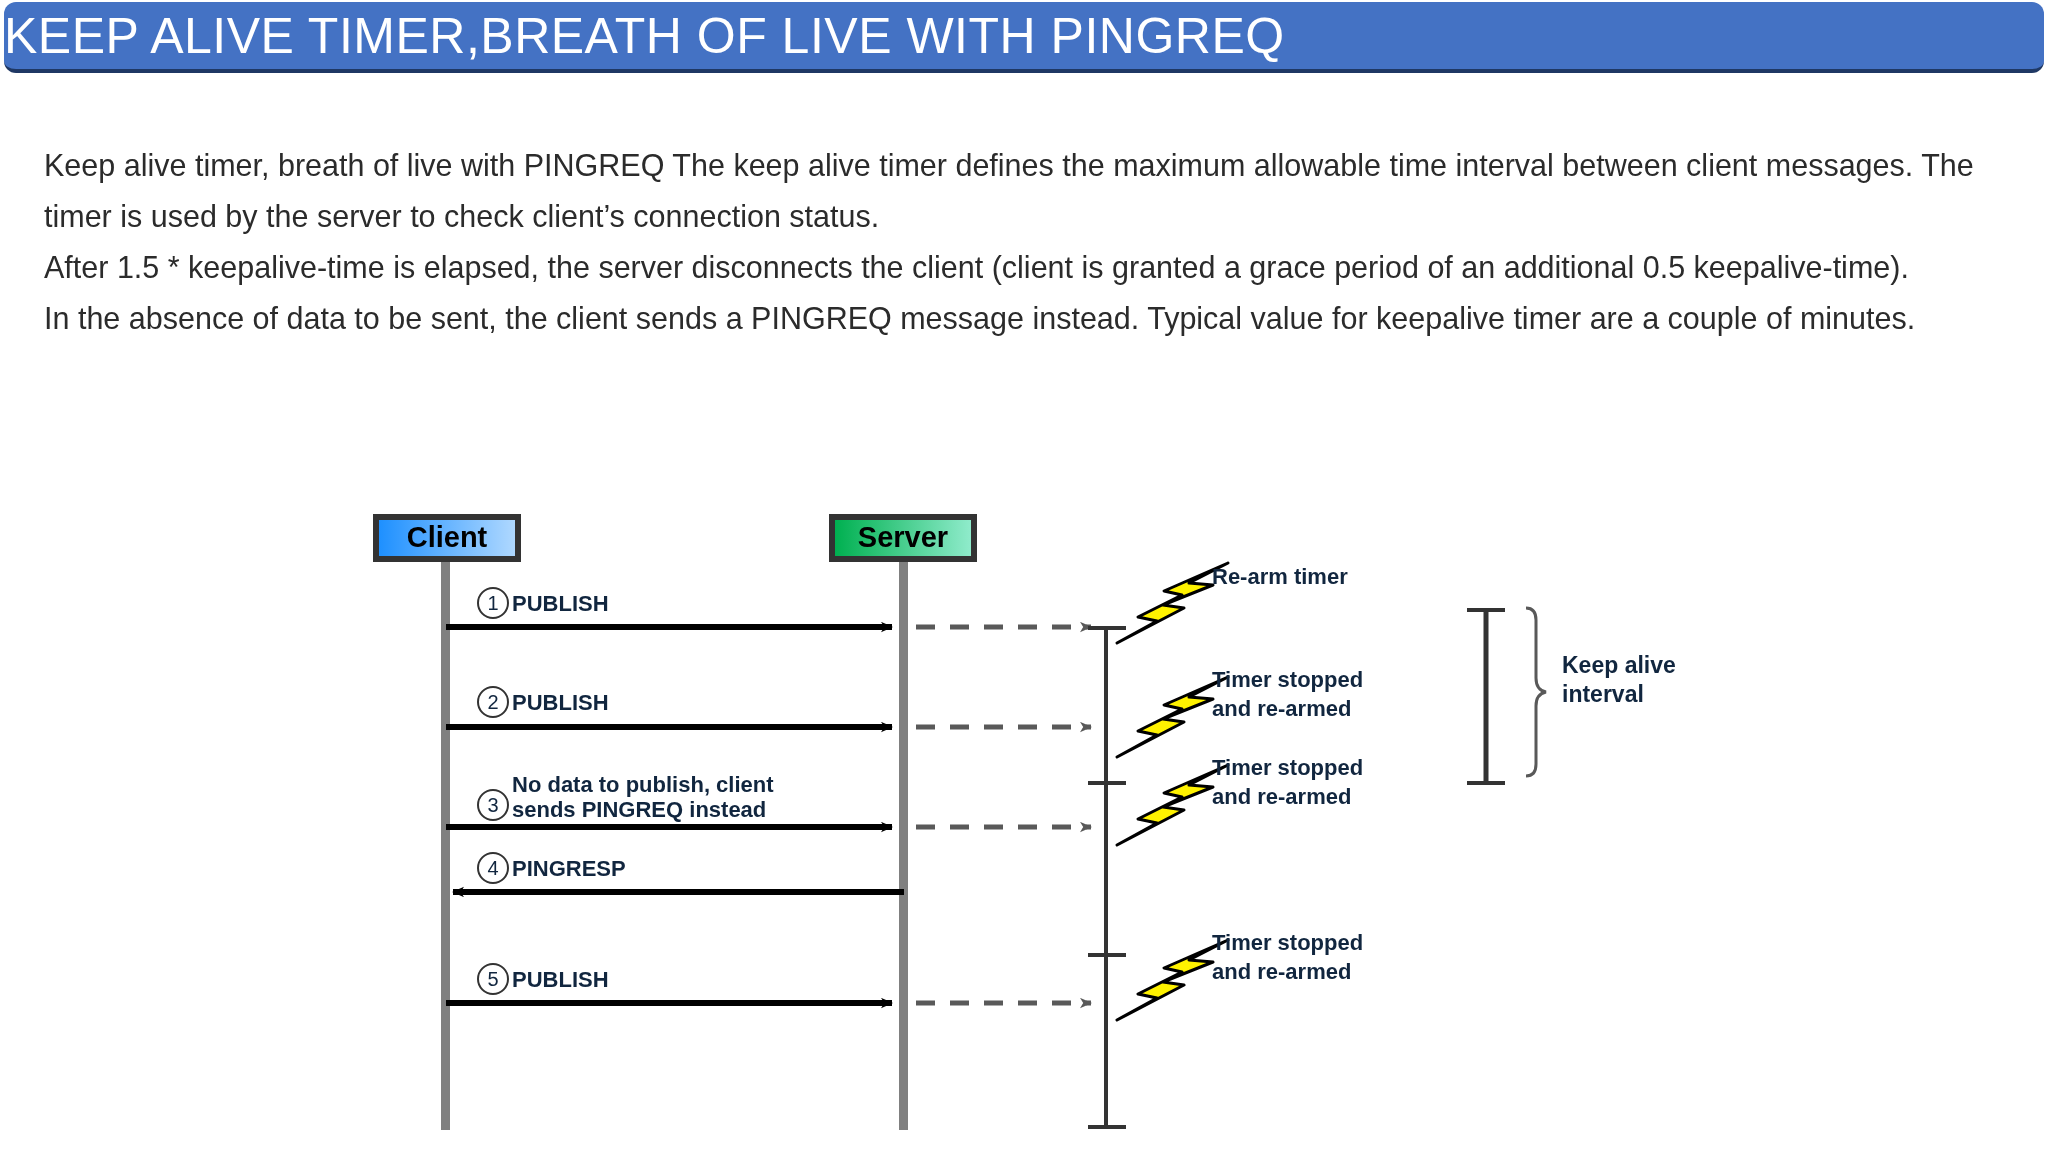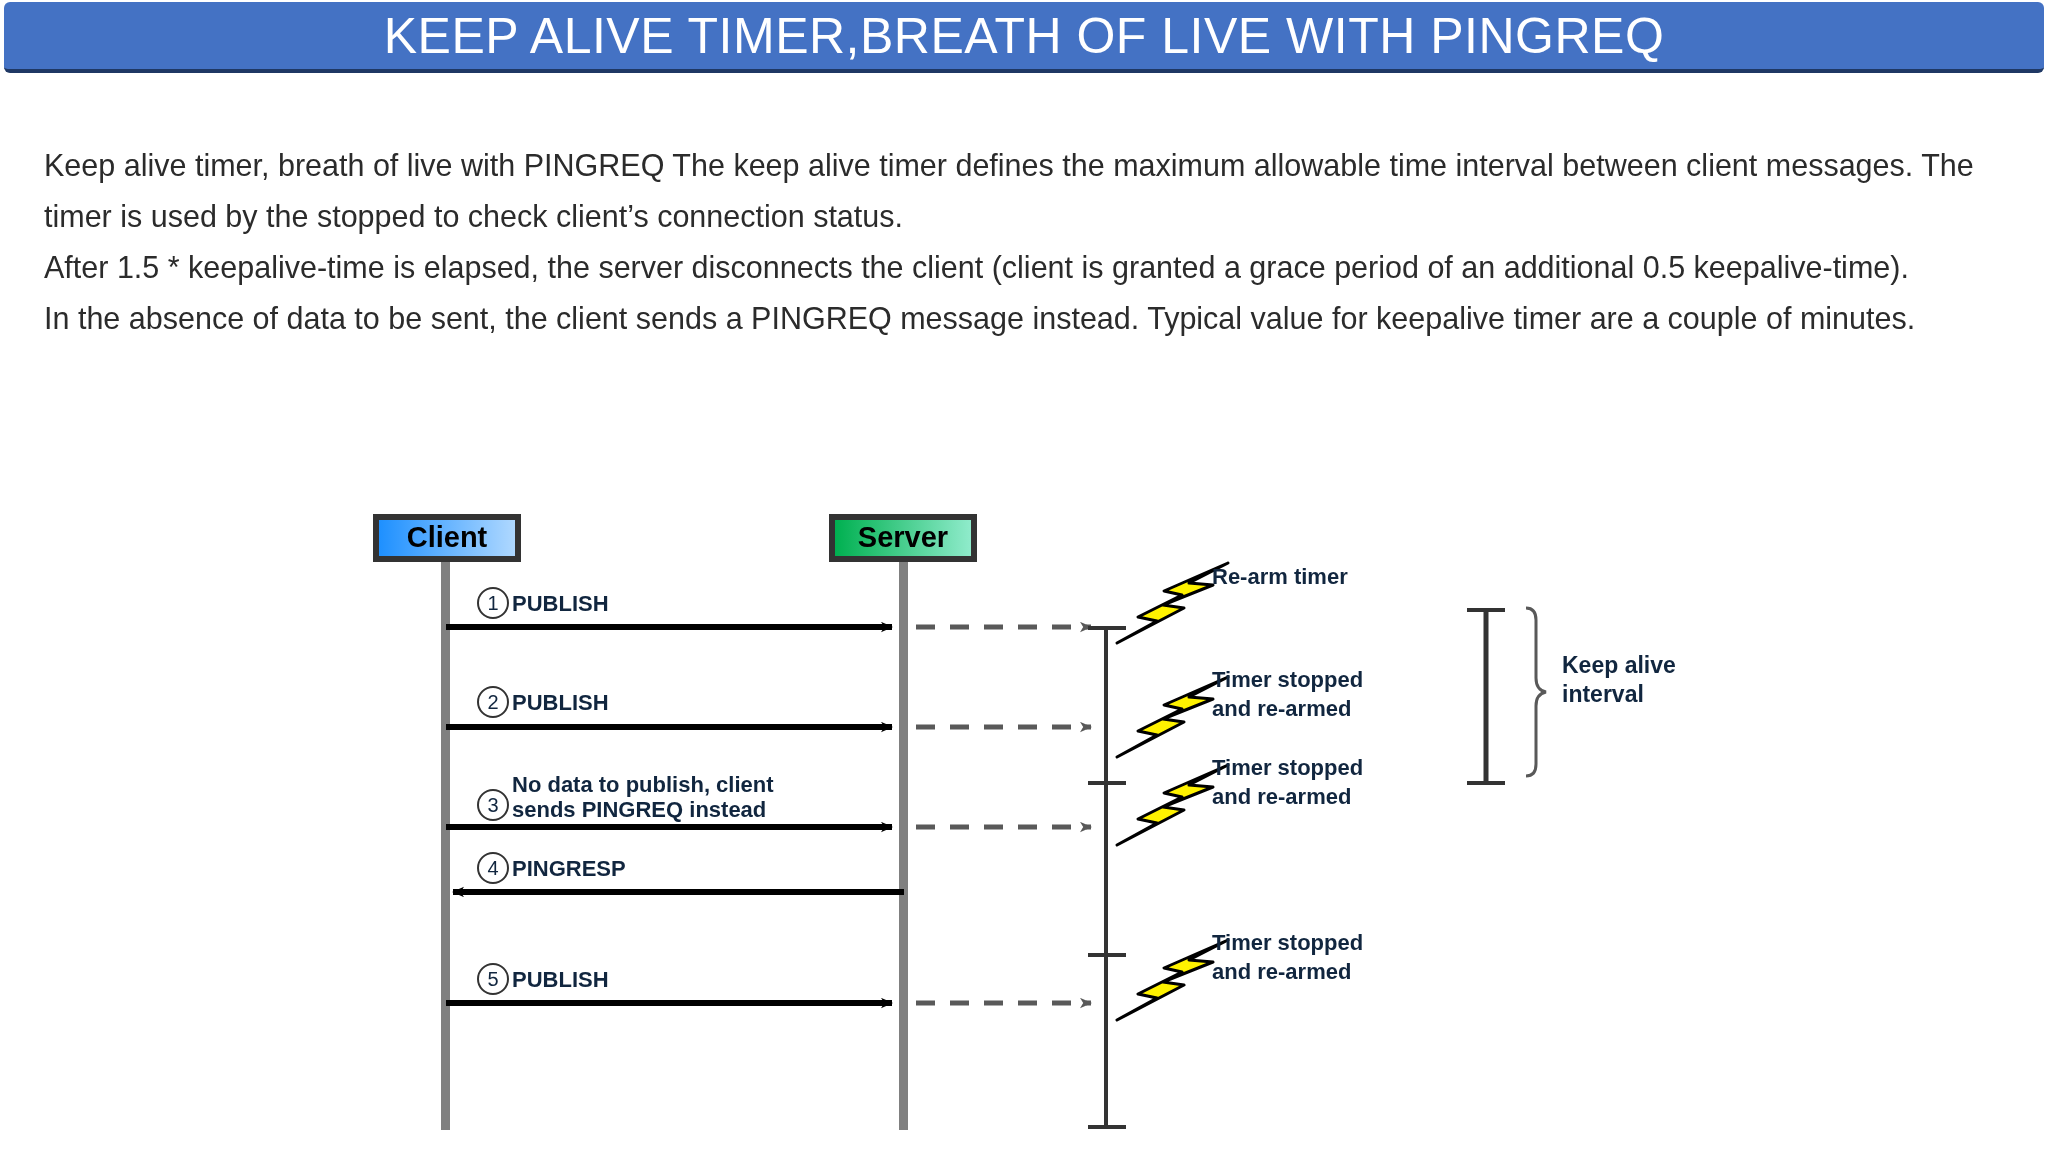--- a/index.html
+++ b/index.html
@@ -17,26 +17,26 @@
   }
 
   
   #title-banner {
     position: absolute;
     left: 4px;
     top: 2px;
     width: 2040px;
     height: 71px;
     background: #4472C4;
-    border-radius: 6px;
+    border-radius: 12px;
     border-bottom: 4px solid #1F3864;
     box-sizing: border-box;
     display: flex;
     align-items: center;
-    justify-content: center;
+    justify-content: flex-start;
   }
   #title-text {
     color: #ffffff;
     font-size: 50px;
     font-weight: 400;
     letter-spacing: 0.5px;
     white-space: nowrap;
     line-height: 1;
     font-family: "Liberation Sans", sans-serif;
   }
@@ -100,21 +100,21 @@
   }
 </style>
 </head>
 <body>
 
 <div id="title-banner">
   <span id="title-text">KEEP ALIVE TIMER,BREATH OF LIVE WITH PINGREQ</span>
 </div>
 
 <div id="body-text">
-  <p>Keep alive timer, breath of live with PINGREQ The keep alive timer defines the maximum allowable time interval between client messages. The timer is used by the stopped to check client’s connection status.</p>
+  <p>Keep alive timer, breath of live with PINGREQ The keep alive timer defines the maximum allowable time interval between client messages. The timer is used by the server to check client’s connection status.</p>
   <p> After 1.5 * keepalive-time is elapsed, the server disconnects the client (client is granted a grace period of an additional 0.5 keepalive-time).</p>
   <p>In the absence of data to be sent, the client sends a PINGREQ message instead. Typical value for keepalive timer are a couple of minutes.</p>
 </div>
 
 <div id="diagram">
 <svg width="2048" height="657" viewBox="0 0 2048 657" xmlns="http://www.w3.org/2000/svg">
   <defs>
     <linearGradient id="gradClient" x1="0" y1="0" x2="1" y2="0">
       <stop offset="0%" stop-color="#1E90FF"></stop>
       <stop offset="100%" stop-color="#AFD8FF"></stop>

